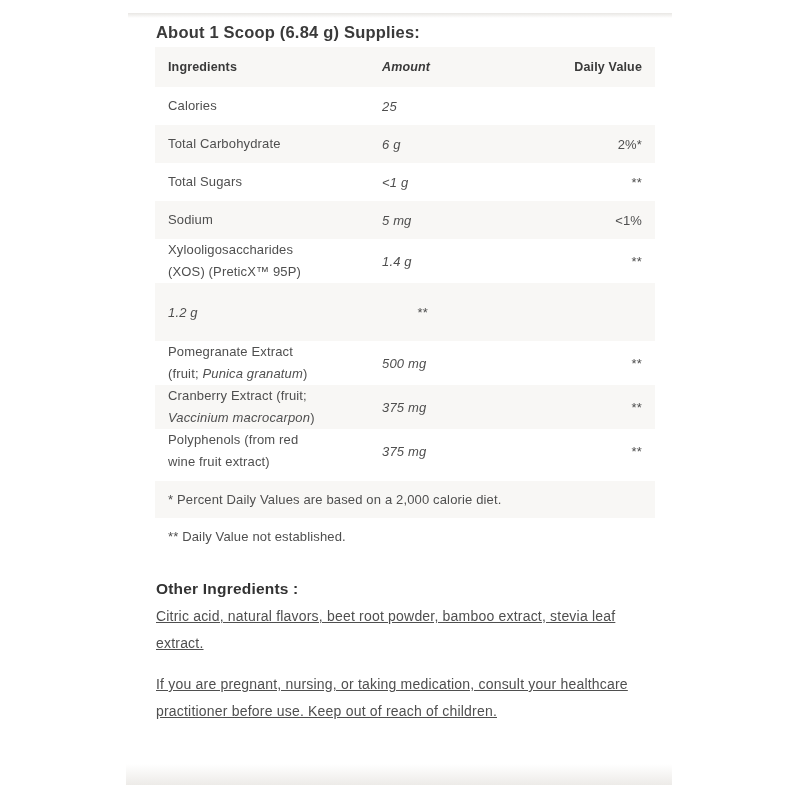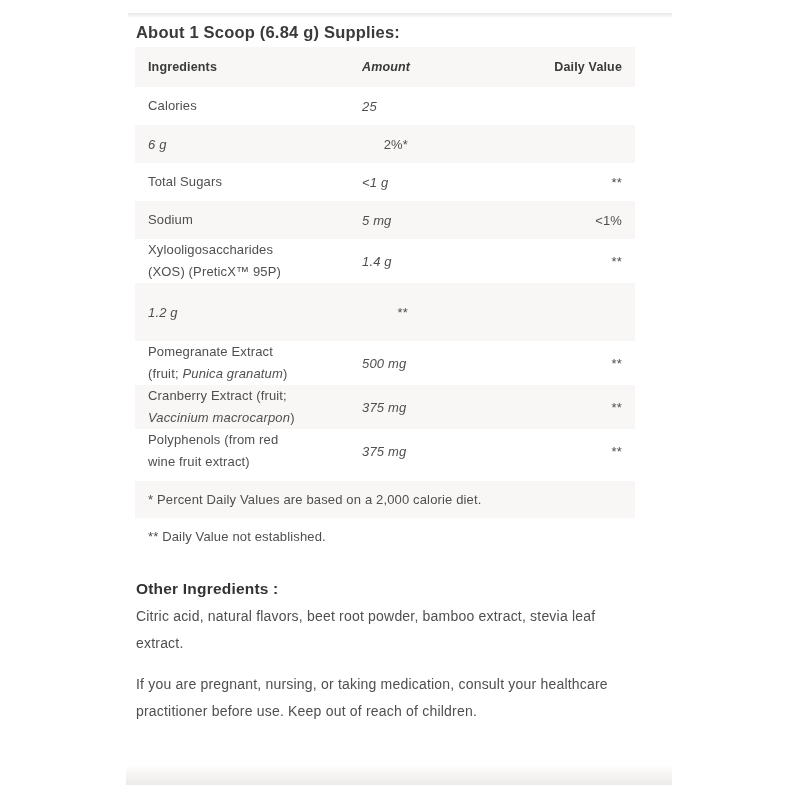--- a/index.html
+++ b/index.html
@@ -4,21 +4,21 @@
 <style>
   html, body { margin:0; padding:0; background:#ffffff; }
   body { font-family:"Liberation Sans", sans-serif; }
   .page { position:relative; width:800px; height:800px; background:#ffffff; overflow:hidden; }
 
   .top-strip { position:absolute; left:128px; top:13px; width:544px; height:5px;
                background:linear-gradient(to bottom, #e9e7e4, #ffffff); }
   .bottom-strip { position:absolute; left:126px; top:764px; width:546px; height:21px;
                   background:linear-gradient(to bottom, rgba(255,255,255,0), #edebe8); }
 
-  .content { position:absolute; left:120px; top:0; width:544px; }
+  .content { position:absolute; left:140px; top:0; width:544px; }
 
   .title { margin:23px 16px 5px 16px; font-size:16.5px; font-weight:700;
            color:#3a3a3a; letter-spacing:0.2px; }
 
   .facts-table { margin:0 29px 0 15px; }
   .t-row { display:flex; align-items:center; min-height:38px; padding:0 13px;
            font-size:13px; color:#4f4f4f; letter-spacing:0.15px;gap:48px; }
   .t-row.shade { background:#f8f7f5; }
   .t-header { min-height:40px; font-weight:700; font-size:12.5px; color:#3a3a3a;
               background:#f8f7f5; }
@@ -29,21 +29,21 @@
   .t-foot { min-height:37px; }
   .t-foot.shade { margin-top:8px; }
   em { font-style:italic; }
 
   .sub-title { margin:25px 16px 5px 16px; font-size:15.5px; font-weight:700;
                color:#333333; letter-spacing:0.2px; }
   .para { margin:0 16px; font-size:14px; color:#4f4f4f; line-height:27px;
           letter-spacing:0.2px; }
   .para.warning { margin-top:14px; }
   .para.trademarks { margin-top:14px; }
-  .pline { display:block; }
+  .pline { display:block;text-decoration:underline; }
 </style>
 </head>
 <body>
 
 <div class="page">
 
   <div class="top-strip"></div>
 
   <div class="content">
 
@@ -58,20 +58,23 @@
 
       <div id="rows-container">
           <div class="t-row">
             <div class="cell name">
               <div><span>Calories</span></div>
             </div>
             <div class="cell amount">25</div>
             <div class="cell dv"></div>
           </div>
           <div class="t-row shade">
+            <div class="cell name">
+              <div><span>Total Carbohydrate</span></div>
+            </div>
             <div class="cell amount">6 g</div>
             <div class="cell dv">2%*</div>
           </div>
           <div class="t-row">
             <div class="cell name">
               <div><span>Total Sugars</span></div>
             </div>
             <div class="cell amount">&lt;1 g</div>
             <div class="cell dv">**</div>
           </div>

